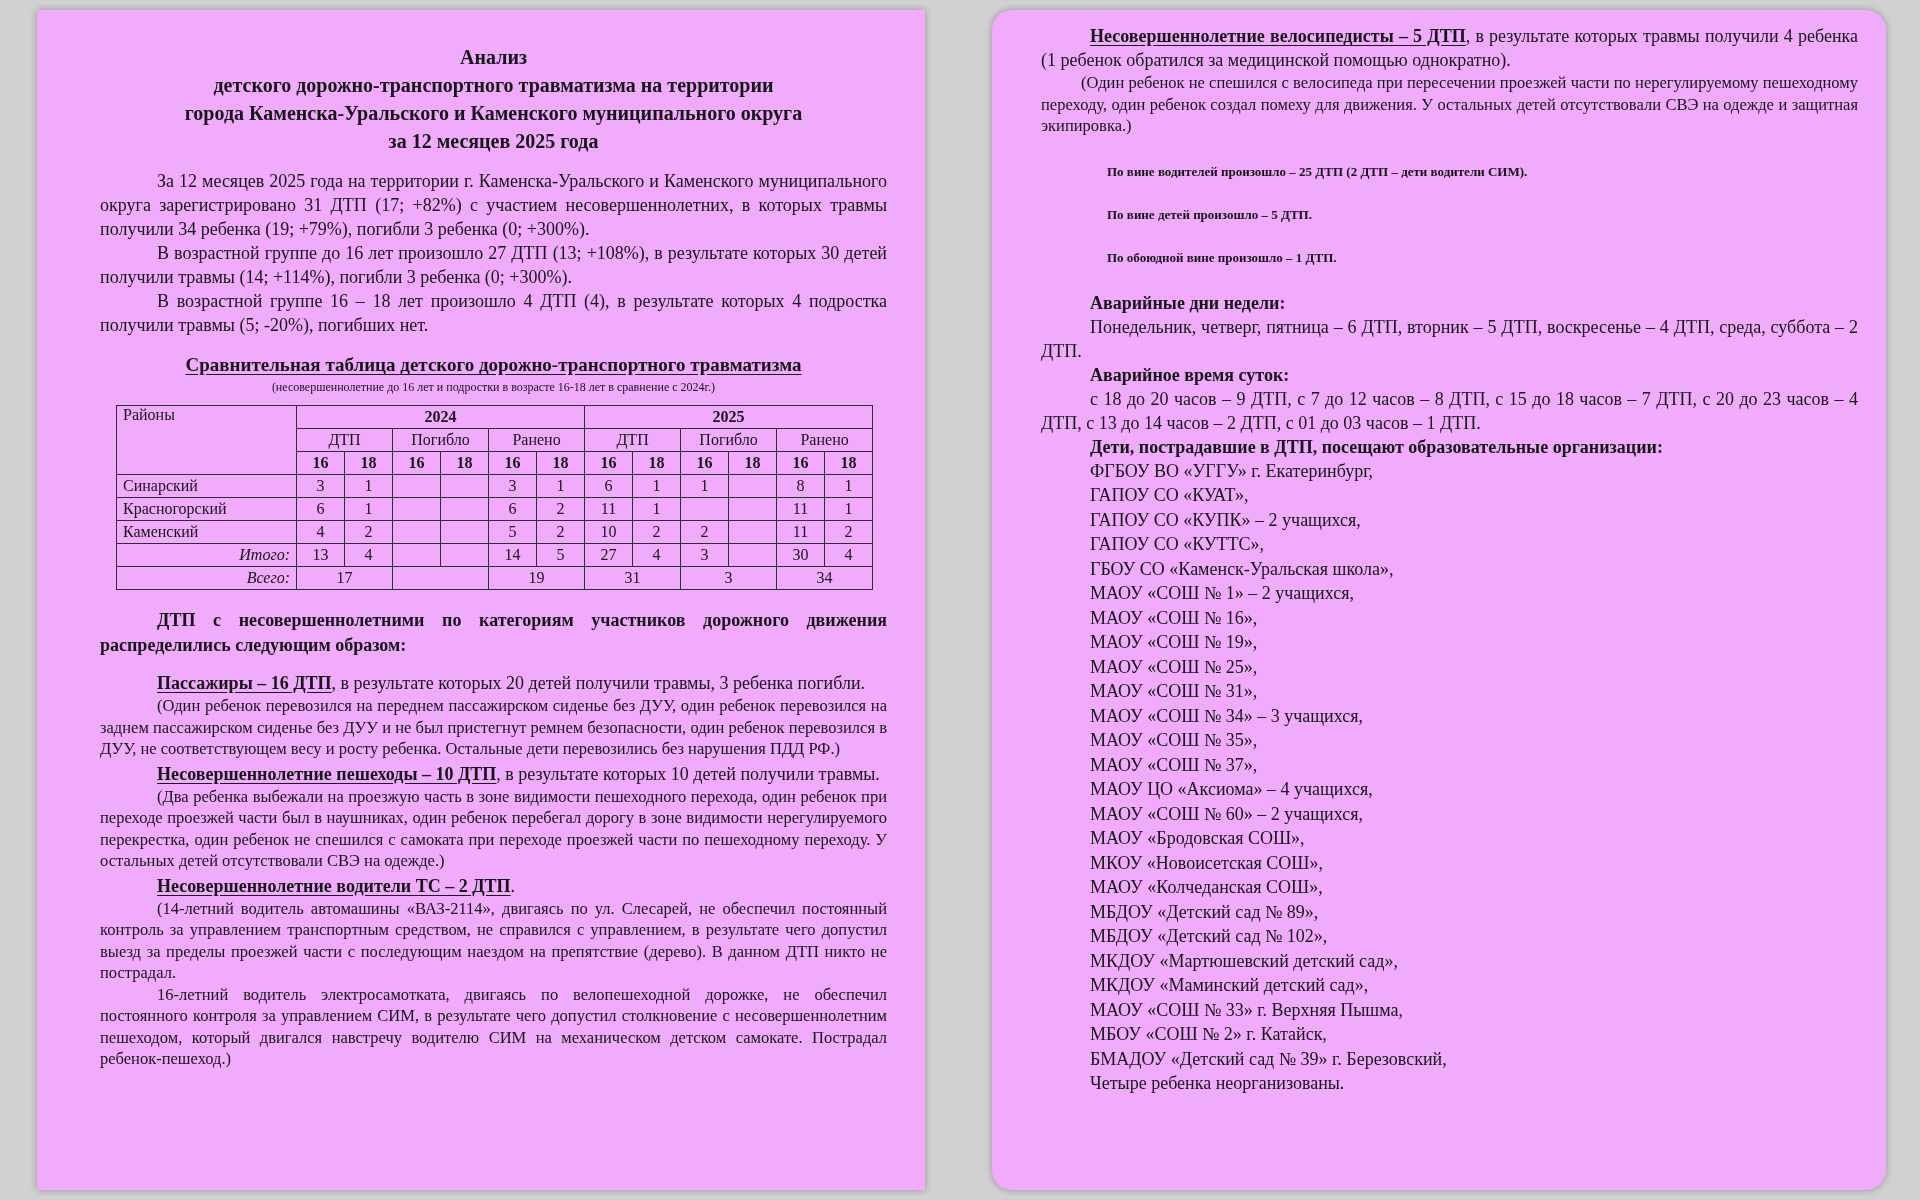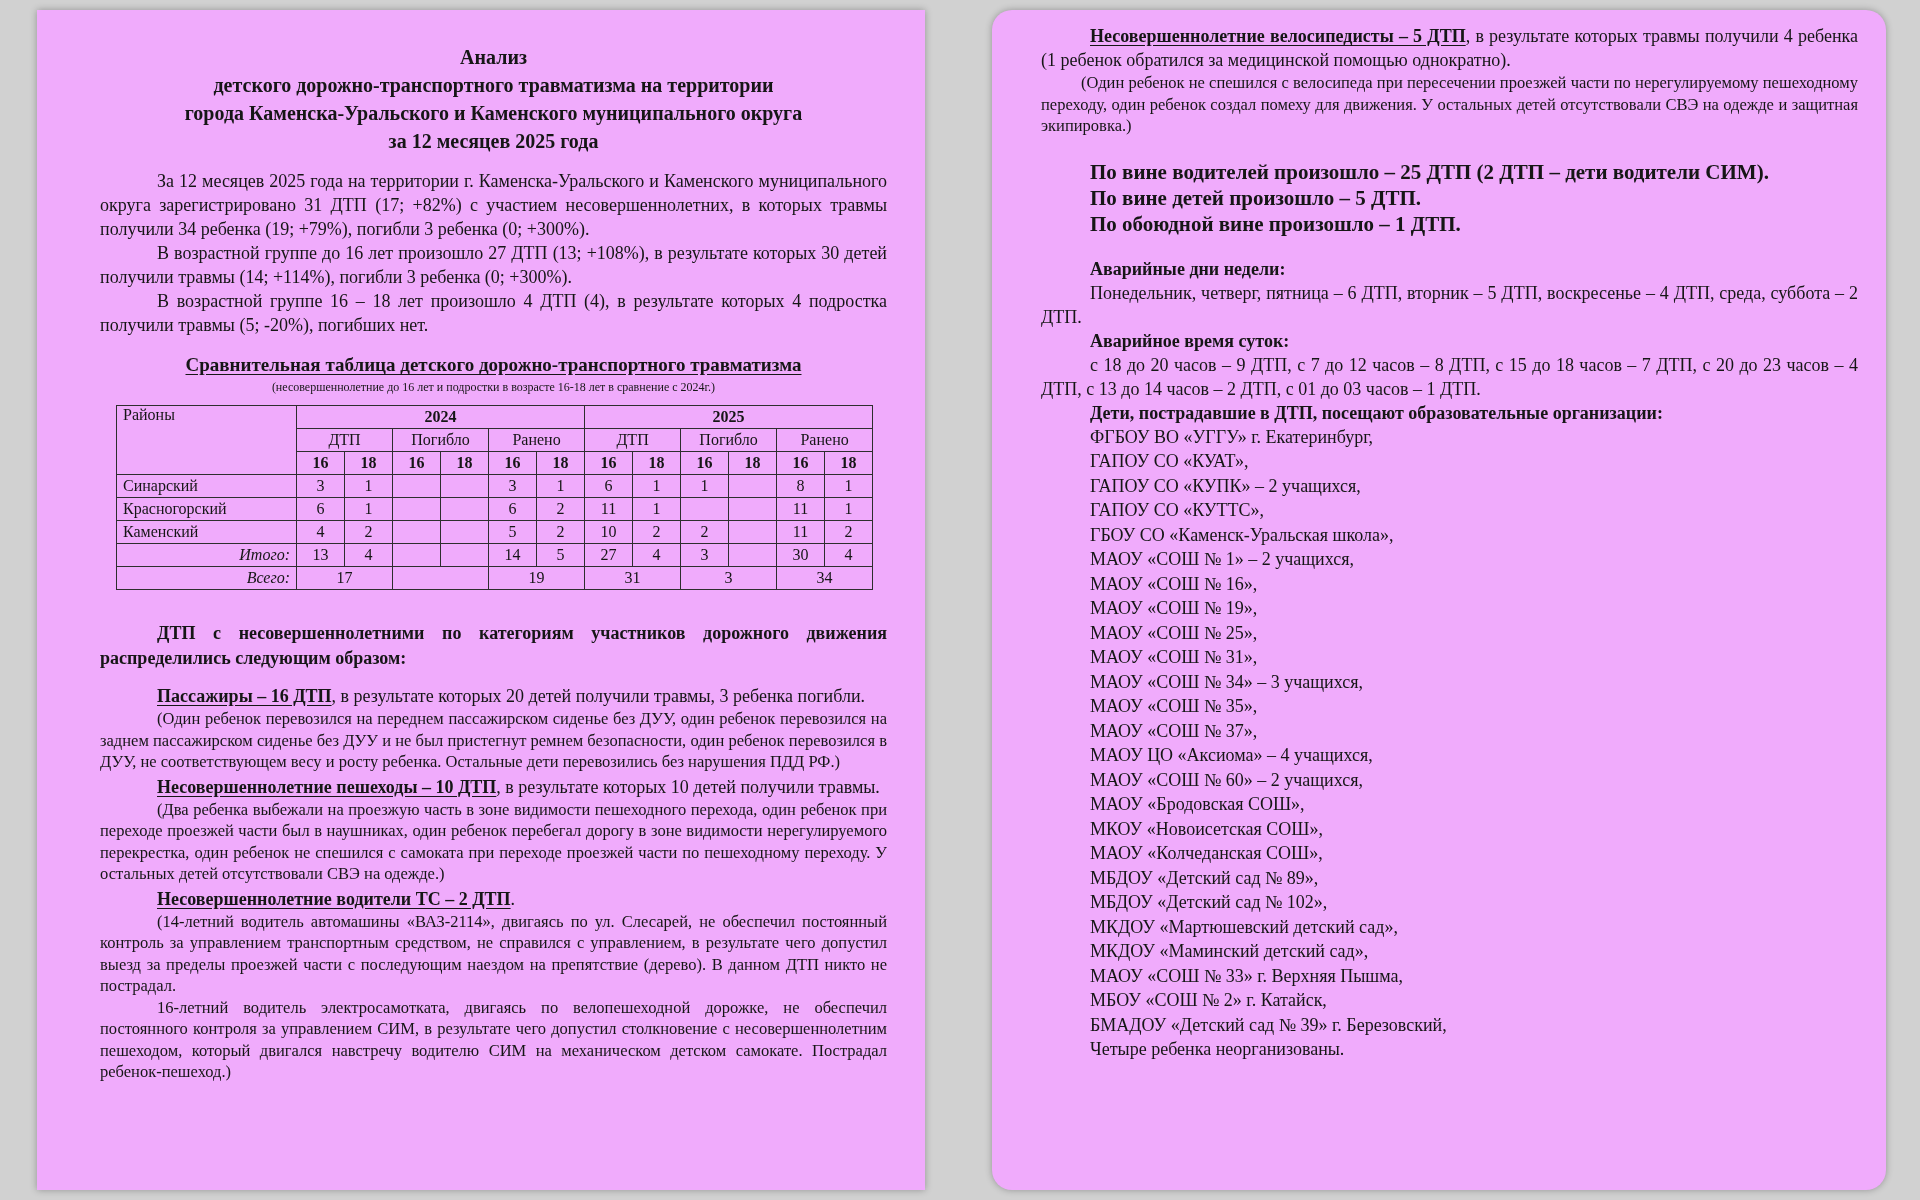--- a/index.html
+++ b/index.html
@@ -35,26 +35,26 @@
 
   table.cmp { border-collapse:collapse; table-layout:fixed; width:756px; margin:8px 0 0 16px; }
   .cmp td { border:1px solid #2e2e2e; text-align:center; font-size:16px; height:22px; padding:0 2px;
             overflow:hidden; white-space:nowrap; }
   .cmp td.region { text-align:left; padding-left:6px; }
   .cmp td.rlabel { text-align:right; padding-right:6px;font-style:italic; }
   .cmp td.toplft { vertical-align:top; }
   .cmp td.b { font-weight:bold; }
 
   .intro { font-weight:bold; font-size:18px; line-height:25px; text-align:justify;
-           text-indent:57px; margin:31px 0 0 0; }
+           text-indent:57px; margin:18px 0 0 0; }
 
   .para-r { font-size:18px; line-height:24px; text-align:justify; text-indent:49px; margin:0; }
   .note-r { font-size:16.5px; line-height:21.5px; text-align:justify; text-indent:40px; margin:0; }
   .fault-block { margin-top:22px; }
-  .fault { font-weight:bold; font-size:21px; line-height:26px; text-indent:49px; margin:0; }
+  .fault { font-weight:bold; font-size:13px; line-height:26px; text-indent:49px; margin:17px; }
   .days-block { margin-top:20px; }
   .subhead { font-weight:bold; font-size:18px; line-height:24px; text-indent:49px; margin:0; }
   .org-section { }
   .org-item { font-size:18px; line-height:24.5px; margin-left:49px; }
 </style>
 </head>
 <body>
 
 <div class="page page-left">
 

